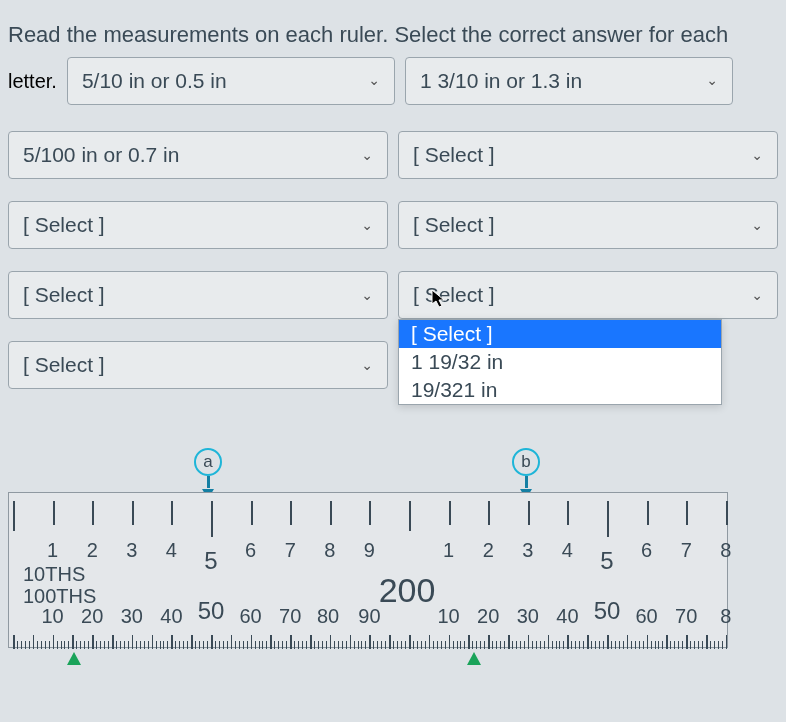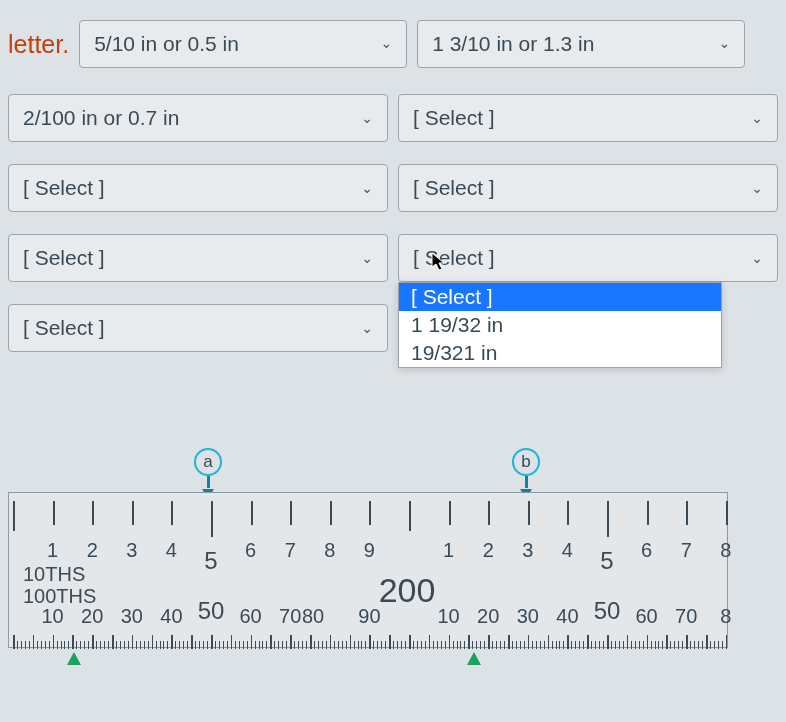--- a/index.html
+++ b/index.html
@@ -38,21 +38,21 @@
       margin-bottom: 22px;
     }
     .row .dropdown { flex: 1; }
     .first-line {
       display: flex;
       align-items: center;
       flex-wrap: nowrap;
       gap: 10px;
       margin-bottom: 26px;
     }
-    .first-line .lead-word { font-size: 25px; color: #c2410c; }
+    .first-line .lead-word { font-size: 20px; color: #000000; }
     .first-line .dropdown.letter-a { width: 328px; }
     .first-line .dropdown.letter-b { width: 328px; }
     .question-text { font-size: 22px; color: #3a4a56; margin-bottom: 6px; }
 
     .dropdown-open-wrap {
       position: absolute;
       z-index: 20;
       border: 1px solid #9aa5ad;
       background: #fff;
       width: 324px;
@@ -156,36 +156,37 @@
     .cursor-arrow {
       position: absolute;
       width: 16px; height: 20px;
       z-index: 40;
     }
   </style>
 </head>
 <body>
 
 <div class="prompt-area">
+  <div class="question-text">Read the measurements on each ruler. Select the correct answer for each</div>
   <div class="first-line">
     <span class="lead-word">letter.</span>
     <div class="dropdown letter-a">
       <span class="dropdown-text">5/10 in or 0.5 in</span>
       <span class="chevron">⌄</span>
     </div>
     <div class="dropdown letter-b">
       <span class="dropdown-text">1 3/10 in or 1.3 in</span>
       <span class="chevron">⌄</span>
     </div>
   </div>
 </div>
 
 <div class="row">
   <div class="dropdown">
-    <span class="dropdown-text">2/100 in or 0.7 in</span>
+    <span class="dropdown-text">5/100 in or 0.7 in</span>
     <span class="chevron">⌄</span>
   </div>
   <div class="dropdown">
     <span class="dropdown-text">[ Select ]</span>
     <span class="chevron">⌄</span>
   </div>
 </div>
 
 <div class="row">
   <div class="dropdown">
@@ -282,21 +283,21 @@
     <div class="scale-names scale-100ths">100THS</div>
     <div class="big100" style="left:398px">200</div>
     <div class="hundredths-labels" id="hundredths-labels">
         <span style="left: 43.6px;">10</span>
         <span style="left: 83.2px;">20</span>
         <span style="left: 122.8px;">30</span>
         <span style="left: 162.4px;">40</span>
         <span style="left: 202px; top: -8px; font-size: 24px;">50</span>
         <span style="left: 241.6px;">60</span>
         <span style="left: 281.2px;">70</span>
-        <span style="left: 304px;">80</span>
+        <span style="left: 319px;">80</span>
         <span style="left: 360.4px;">90</span>
         <span style="left: 439.6px;">10</span>
         <span style="left: 479.2px;">20</span>
         <span style="left: 518.8px;">30</span>
         <span style="left: 558.4px;">40</span>
         <span style="left: 598px; top: -8px; font-size: 24px;">50</span>
         <span style="left: 637.6px;">60</span>
         <span style="left: 677.2px;">70</span>
         <span style="left: 716.8px;">8</span>
       </div>

